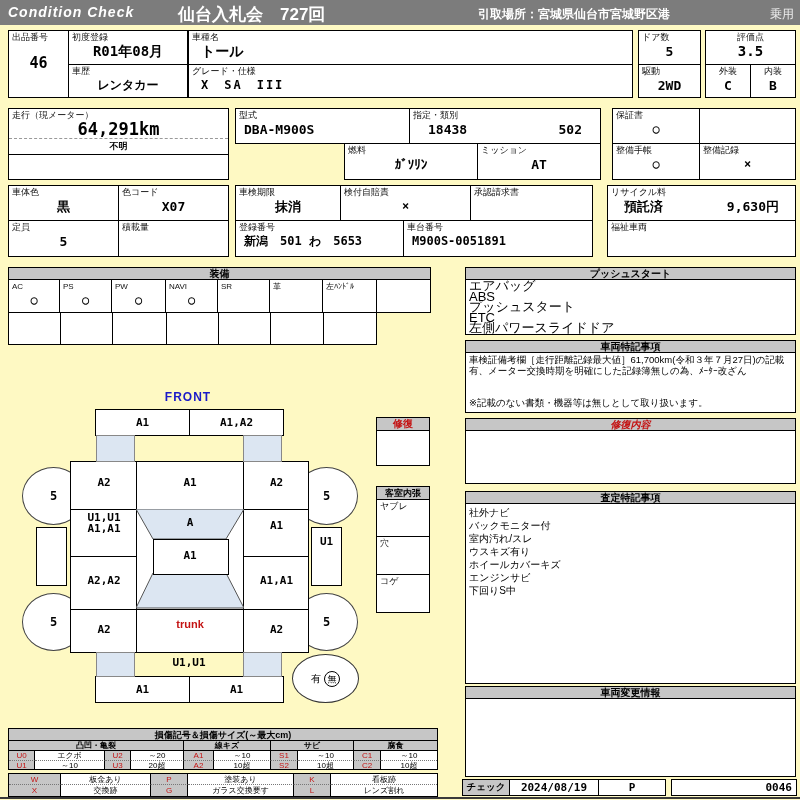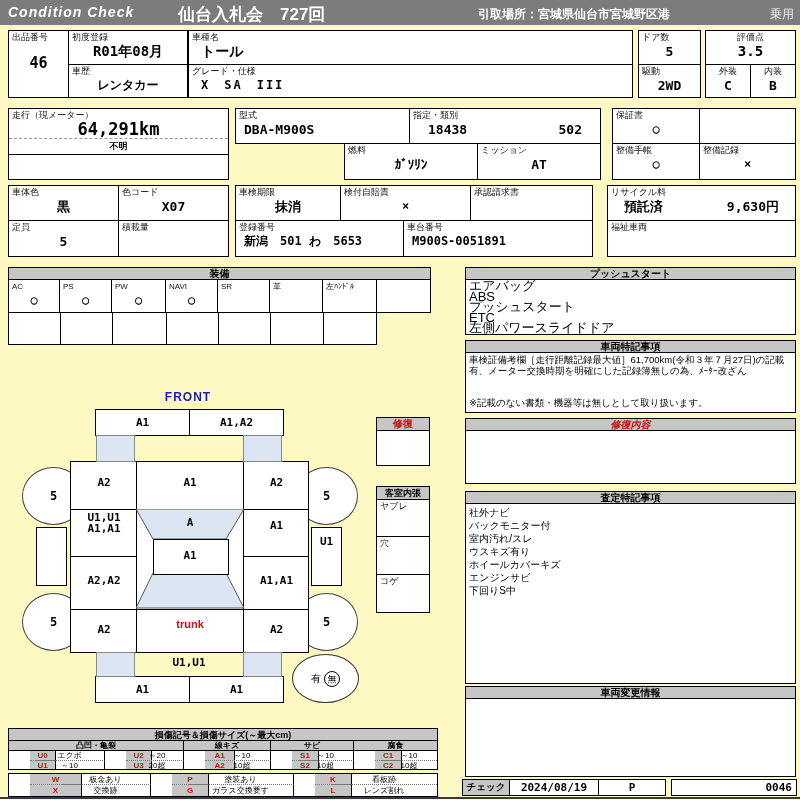--- a/index.html
+++ b/index.html
@@ -20,21 +20,21 @@
         font-family:"DejaVu Sans Mono","Liberation Sans",monospace;z-index:4;}
   .wheel{position:absolute;border:1px solid #444;border-radius:50%;background:#fff;z-index:1;
          display:flex;align-items:center;justify-content:center;font-weight:bold;font-size:12px;
          font-family:"DejaVu Sans Mono",monospace;}
   .patch{position:absolute;background:#dce6f2;border:1px solid #888;box-sizing:border-box;z-index:3;}
   .bc2{flex:1;display:flex;align-items:center;justify-content:center;font-weight:bold;font-size:11px;
        font-family:"DejaVu Sans Mono","Liberation Sans",monospace;}
   .lcell{position:absolute;box-sizing:border-box;border-right:1px solid #000;overflow:hidden;
          font-size:8px;line-height:10px;text-align:center;white-space:nowrap;}
   .lgray{background:#c6c6c6;font-weight:bold;}
-  .lred{color:#c41414;font-weight:bold;margin-left:21px;}
+  .lred{color:#c41414;font-weight:normal;}
   .dotb{border-bottom:1px dotted #777;}
   .blue{color:#1a1ac8;}
   .red{color:#c41414;}
   .vline{position:absolute;border-left:1px solid #000;width:0;z-index:3;}
   .hline{position:absolute;border-top:1px solid #000;height:0;z-index:3;}
 </style>
 </head>
 <body>
 
 <div id="sheet">

